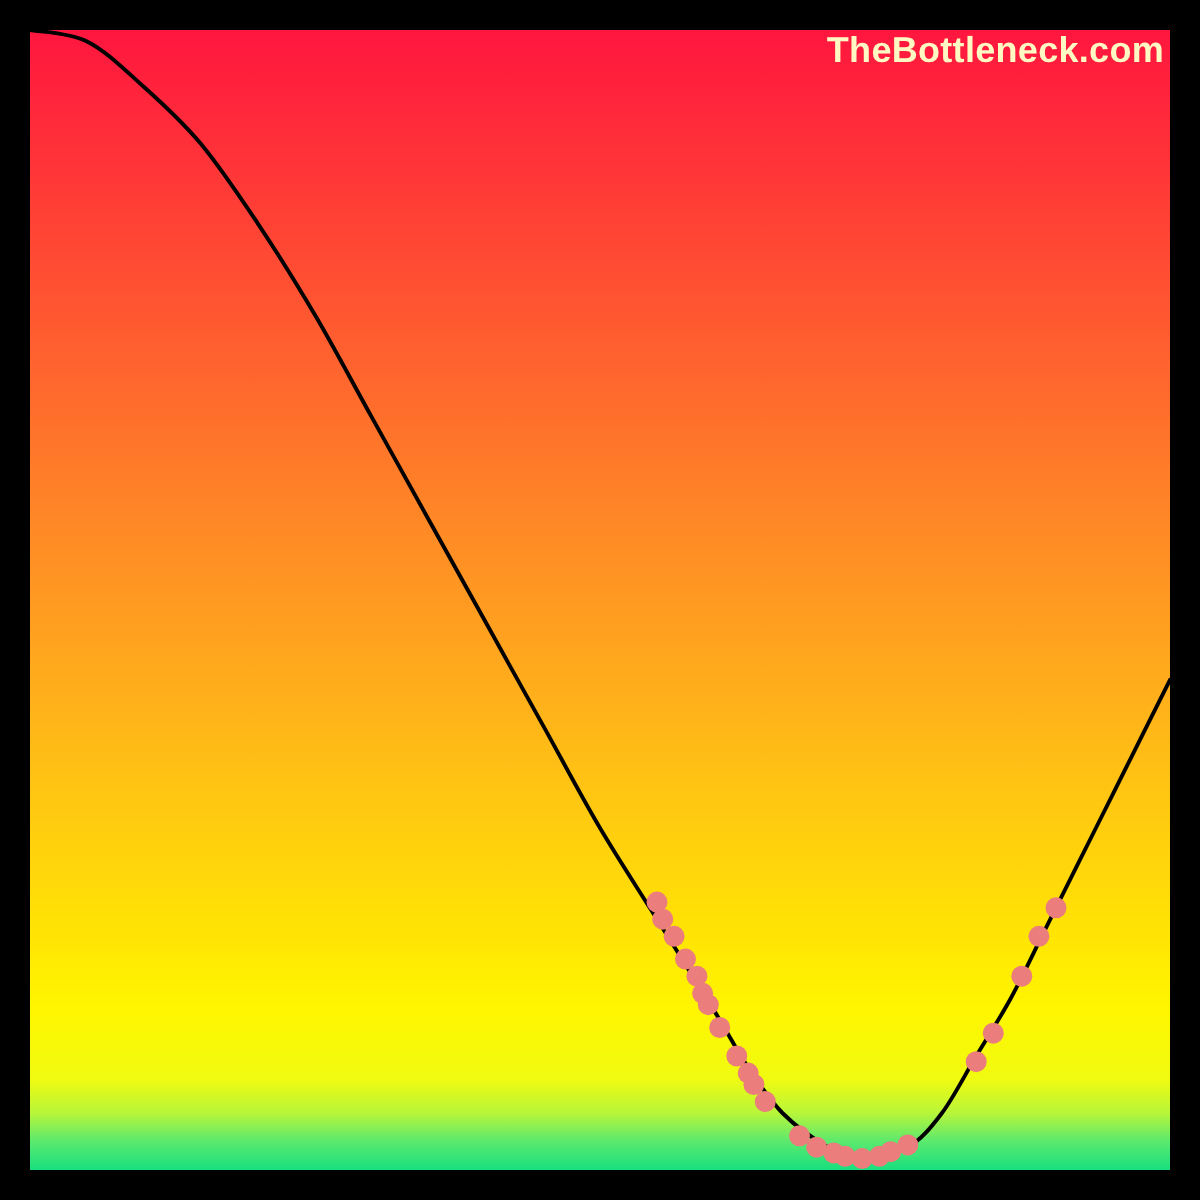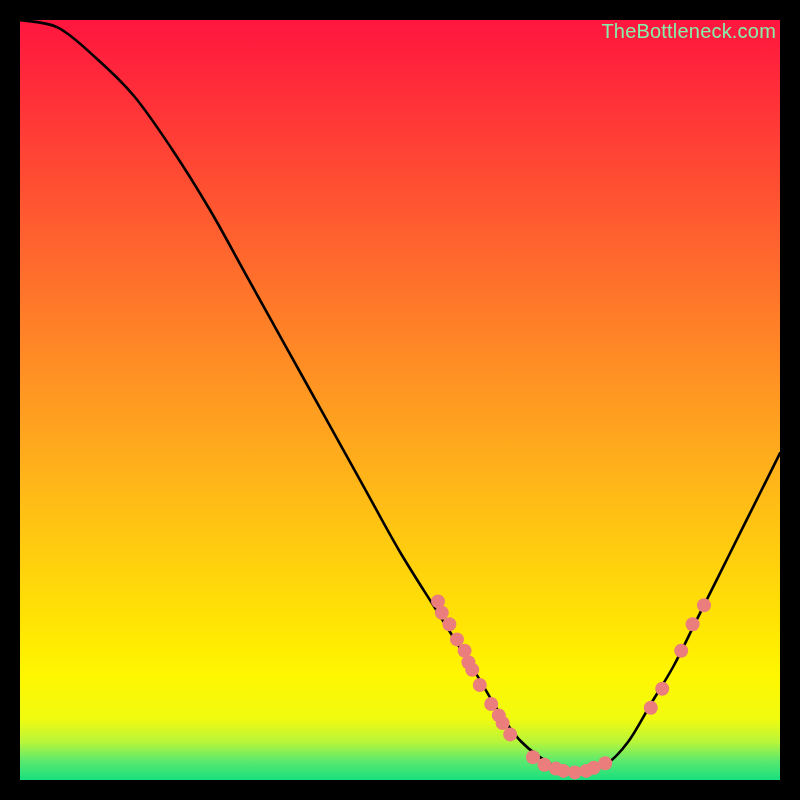--- a/index.html
+++ b/index.html
@@ -49,23 +49,23 @@
     left: 0;
     top: 0;
     width: 760px;
     height: 760px;
     overflow: visible;
   }
   .watermark {
     position: absolute;
     top: 0px;
     right: 4px;
-    font-size: 20px;
-    font-weight: 400;
-    color: #86efac;
+    font-size: 24px;
+    font-weight: 700;
+    color: #fef9c3;
     letter-spacing: 0.2px;
     user-select: none;
   }
 </style>
 </head>
 <body>
 
 <div class="frame">
   <div class="plot-area"></div>
 

